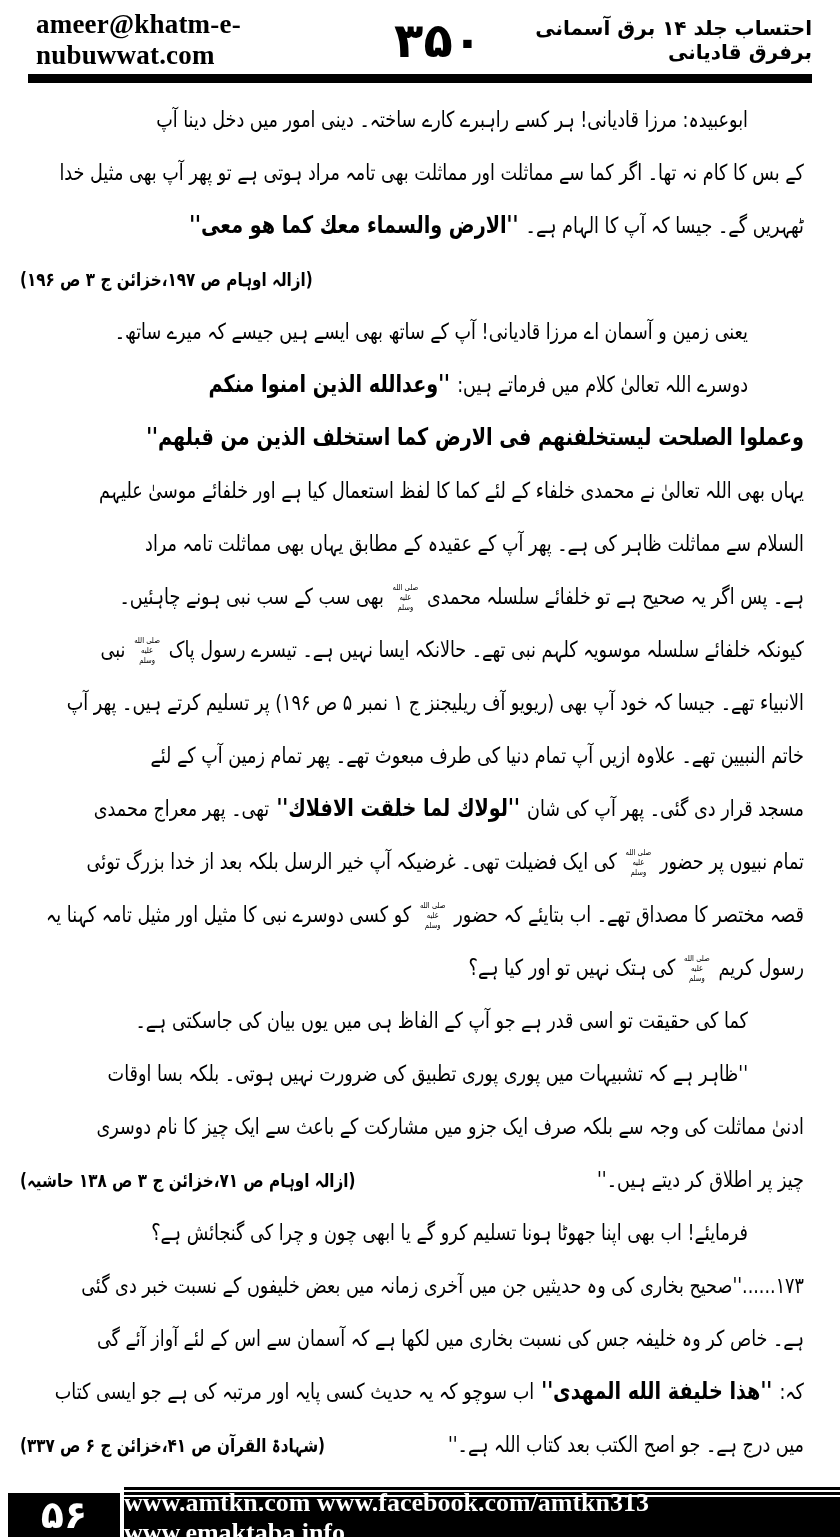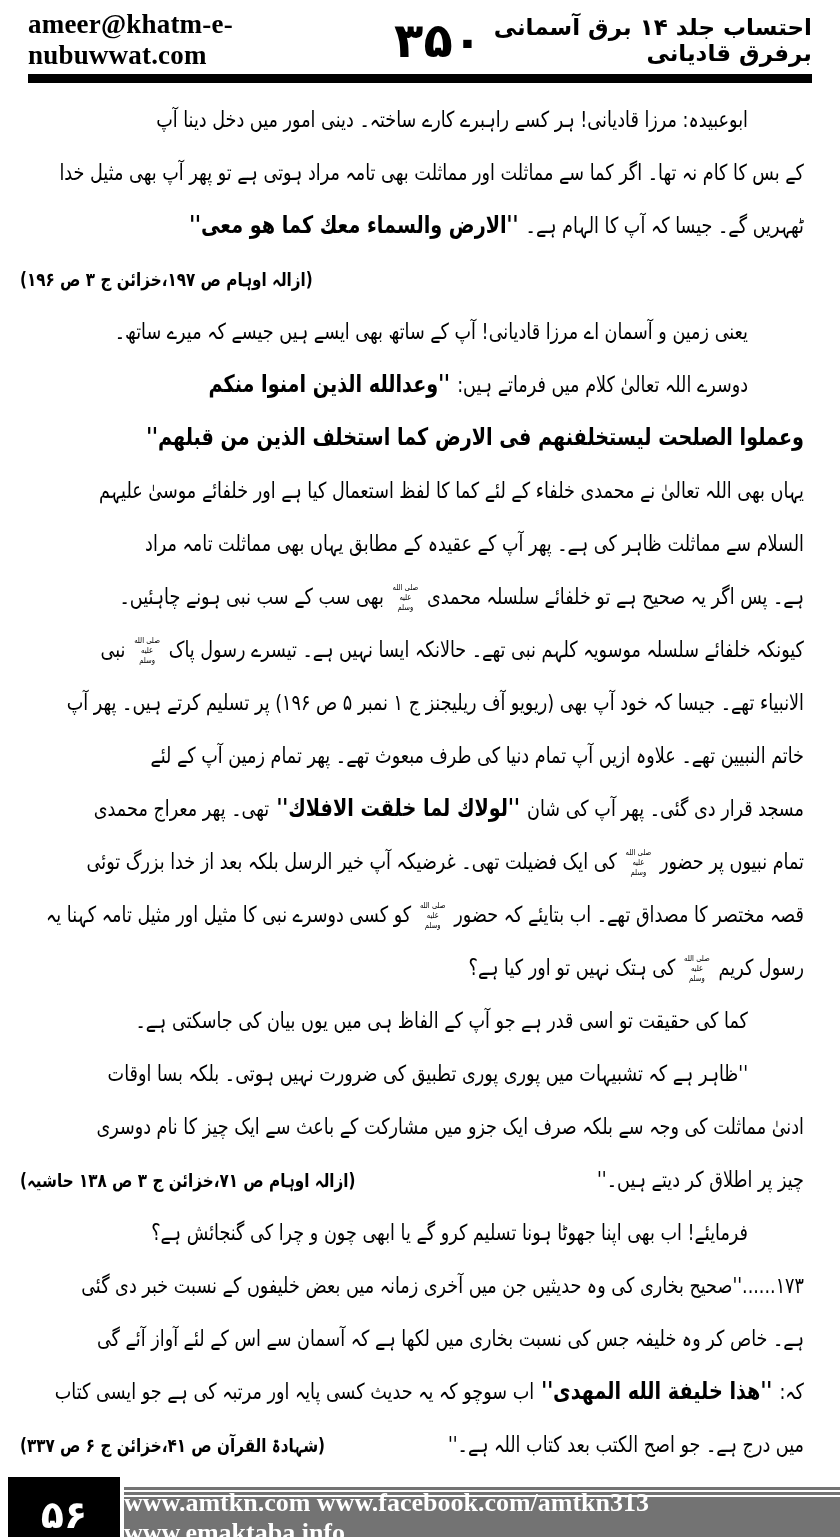--- a/index.html
+++ b/index.html
@@ -1,43 +1,43 @@
 <!DOCTYPE html>
 <html lang="ur"><head>
 <meta charset="utf-8">
 <style>
   html,body{margin:0;padding:0;background:#888;}
   .page{position:relative;width:840px;height:1540px;background:#ffffff;color:#000;
         font-family:"DejaVu Sans",sans-serif;overflow:hidden;margin:0 auto;}
   
   .header{display:flex;justify-content:space-between;align-items:center;
-          padding:14px 28px 4px 28px;direction:ltr;height:52px;}
+          padding:14px 28px 4px 28px;direction:ltr;height:52px;margin-left:8px;}
   .hdr-email{font-family:"Liberation Serif",serif;font-weight:bold;font-size:27px;letter-spacing:0.2px;}
   .hdr-num{font-weight:bold;font-size:48px;direction:rtl;}
-  .hdr-title{font-weight:bold;font-size:23px;direction:rtl;text-align:right;max-width:330px;}
+  .hdr-title{font-weight:bold;font-size:20px;direction:rtl;text-align:right;max-width:330px;}
   .rule{height:9px;background:#000;margin:4px 28px 0 28px;}
   
   .body-area{direction:rtl;padding:10px 36px 0 0;}
   .line{width:980px;height:53px;line-height:53px;white-space:nowrap;
         transform:scaleX(0.8);transform-origin:100% 0;font-size:22px;text-align:right;}
   .line.indent{padding-right:70px;width:910px;}
   .line.left{text-align:left;padding-left:6px;}
   .line.split{display:flex;justify-content:space-between;align-items:baseline;}
   .line > span + span{margin-right:9px;}
   .u{font-weight:500;}
   .a{font-weight:bold;font-size:24px;}
   .c{font-weight:bold;font-size:19px;}
   .saw{display:inline-block;width:36px;font-size:8.5px;line-height:1.15;
        white-space:normal;vertical-align:middle;text-align:center;font-weight:normal;}
   
   .footer{position:absolute;left:0;right:0;bottom:0;height:60px;}
-  .pagebox{position:absolute;left:8px;bottom:3px;width:112px;height:60px;background:#000;
-           display:flex;align-items:flex-end;justify-content:center;}
+  .pagebox{position:absolute;left:8px;bottom:3px;width:112px;height:44px;background:#000;
+           display:flex;align-items:flex-start;justify-content:center;}
   .pagebox span{color:#fff;font-weight:bold;font-size:38px;direction:rtl;}
-  .urlbar{position:absolute;left:124px;right:0;bottom:3px;height:50px;background:#737373;}
+  .urlbar{position:absolute;left:124px;right:0;bottom:3px;height:50px;background:#000000;}
   .stripe{position:absolute;left:0;right:0;height:2px;background:#fff;}
   .stripe.s1{top:3px;}
   .stripe.s2{top:8px;}
   .urltext{position:absolute;left:0;right:0;top:12px;bottom:0;display:flex;align-items:center;
            justify-content:center;color:#fff;font-family:"Liberation Serif",serif;
            font-weight:bold;font-size:26px;direction:ltr;}
 </style>
 </head>
 <body>
 

